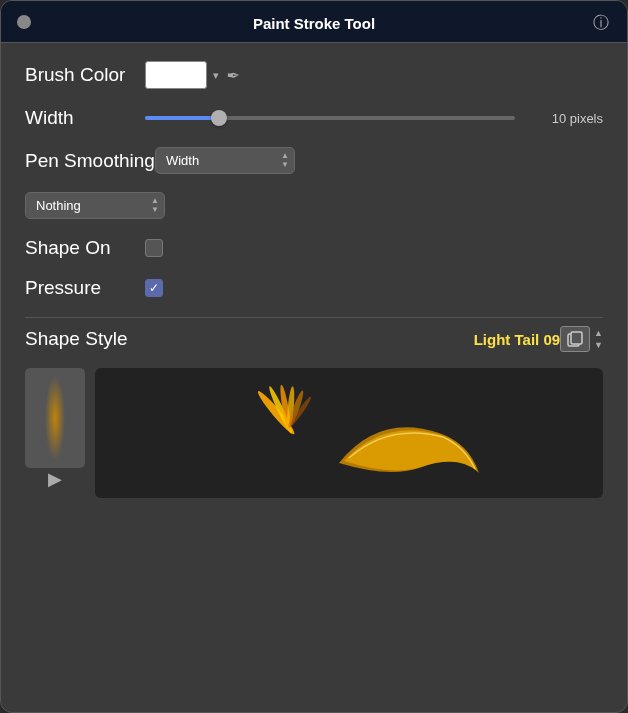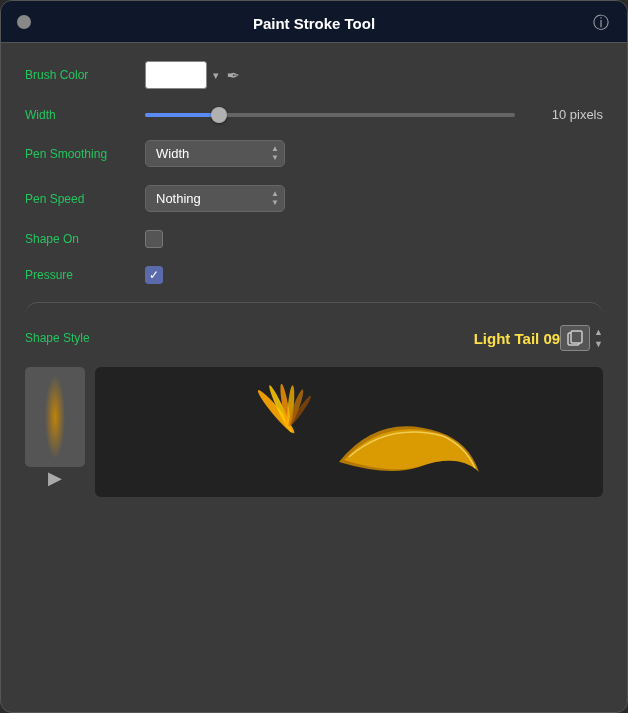--- a/index.html
+++ b/index.html
@@ -77,22 +77,22 @@
       padding: 18px 24px;
     }
 
     .row {
       display: flex;
       align-items: center;
       margin-bottom: 18px;
     }
 
     .label {
-      color: #22c55e;
-      font-size: 12px;
+      color: #ffffff;
+      font-size: 19px;
       min-width: 120px;
       flex-shrink: 0;
     }
 
     
     .color-swatch {
       width: 62px;
       height: 28px;
       background: #ffffff;
       border: 1px solid #888;
@@ -217,22 +217,21 @@
 
     .checkmark {
       color: #fff;
       font-size: 12px;
     }
 
     
     .shape-section {
       margin-top: 8px;
       border-top: 1px solid #555;
-      padding-top: 22px;
-      border-radius: 13px;
+      padding-top: 8px;
     }
 
     .shape-row {
       display: flex;
       align-items: center;
       margin-bottom: 16px;
     }
 
     .shape-style-name {
       color: #fde047;
@@ -358,21 +357,20 @@
           <option>Size</option>
         </select>
         <div class="select-arrows">
           <span class="arrow-up">▲</span>
           <span class="arrow-down">▼</span>
         </div>
       </div>
     </div>
 
     <div class="row">
-      <span class="label">Pen Speed</span>
       <div class="select-wrapper">
         <select class="select-box">
           <option>Nothing</option>
           <option>Width</option>
           <option>Opacity</option>
         </select>
         <div class="select-arrows">
           <span class="arrow-up">▲</span>
           <span class="arrow-down">▼</span>
         </div>

